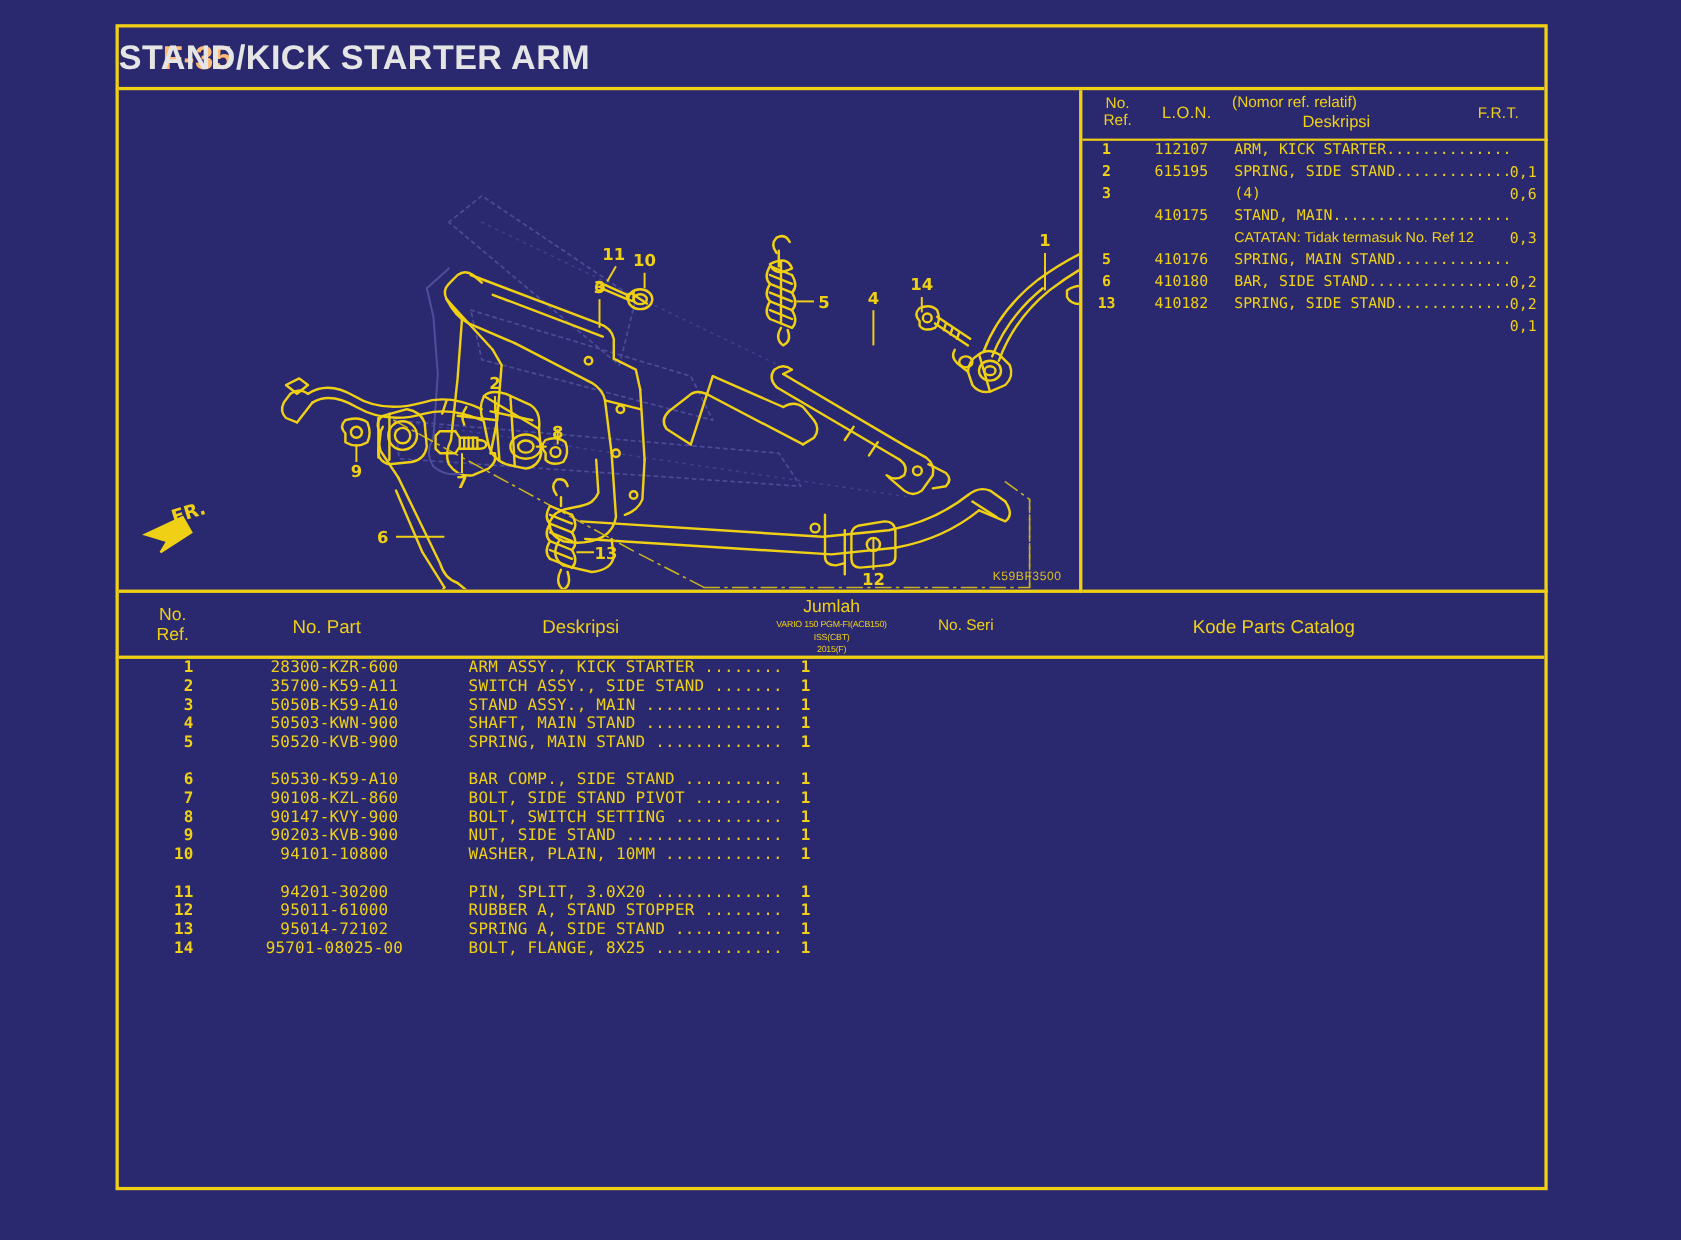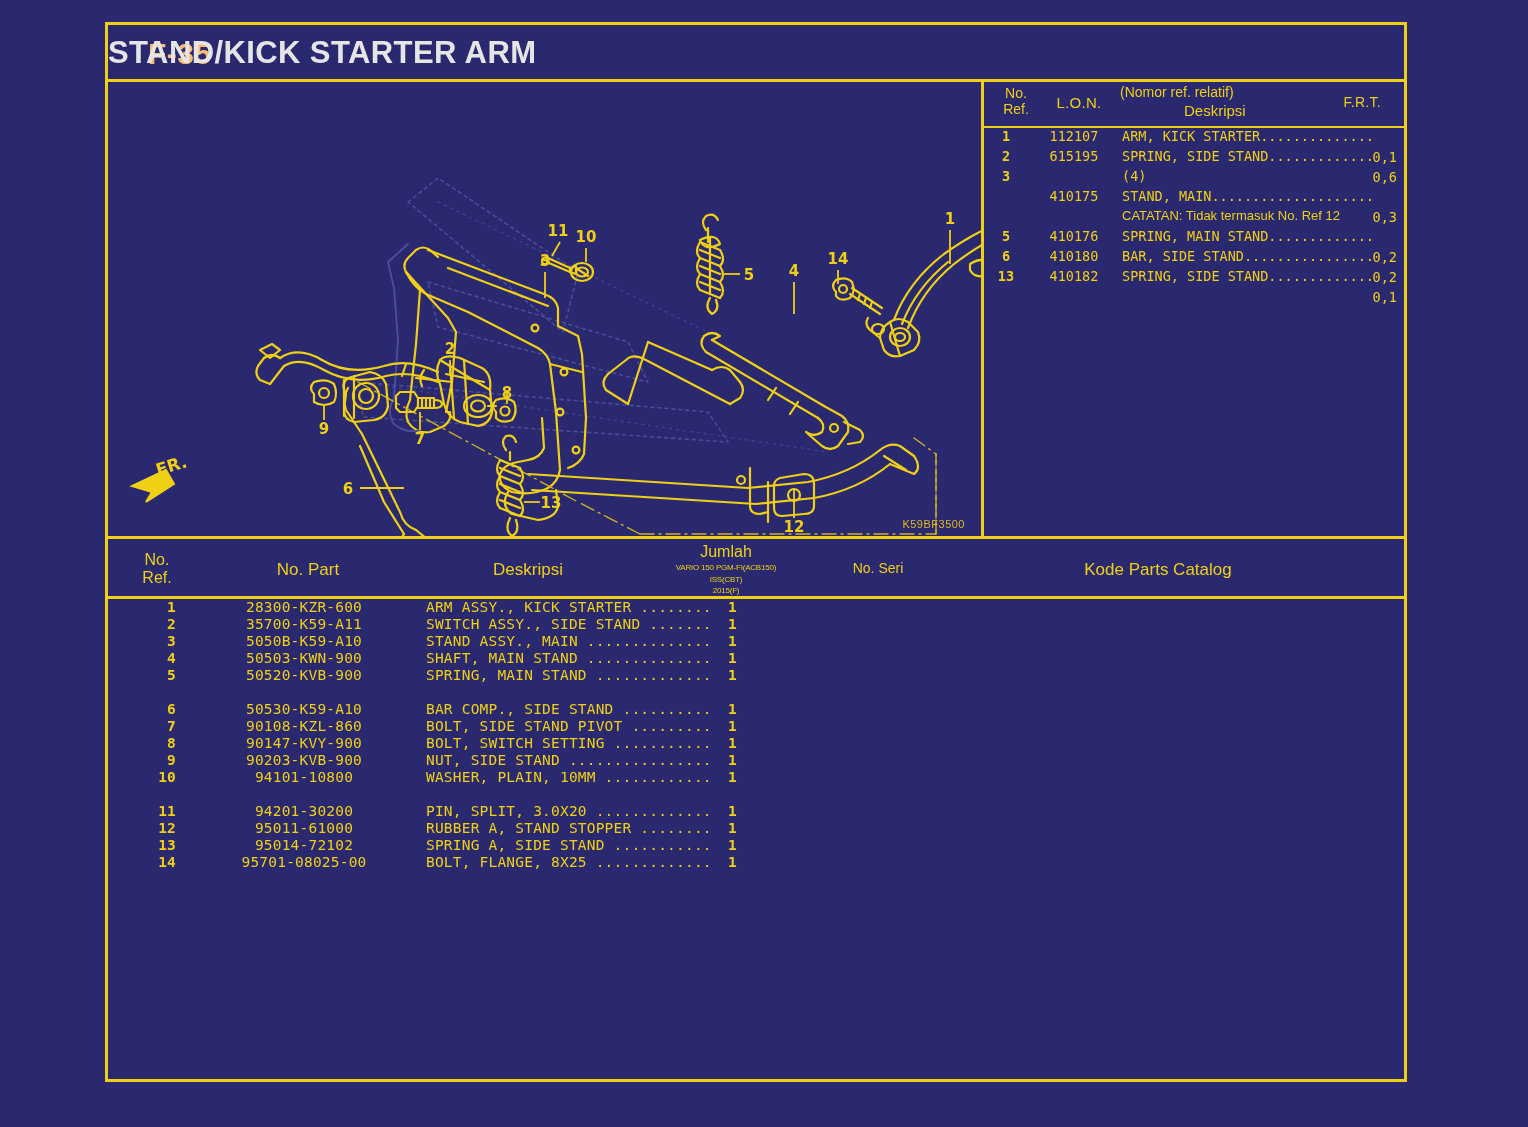--- a/index.html
+++ b/index.html
@@ -74,23 +74,23 @@
   .frt-row .r-frt{position:absolute;right:10px;margin-top:21px;}
   .frt-row.note .r-desc{font-family:"Liberation Sans",sans-serif;font-size:13px;}
 
   
   .parts-head{
     position:absolute;left:0;top:514px;width:100%;height:60px;
     border-bottom:3px solid #efd015;box-sizing:border-box;color:#efd015;
   }
   .ph{position:absolute;text-align:center;color:#efd015;}
   .ph-noref{left:14px;top:12px;width:70px;font-size:16px;line-height:18px;}
-  .ph-part{left:120px;top:21px;width:160px;font-size:17px;}
+  .ph-part{left:109px;top:21px;width:160px;font-size:17px;}
   .ph-desk{left:330px;top:21px;width:180px;font-size:17px;}
-  .ph-jum{left:518px;top:4px;width:200px;font-size:16px;text-align:center;}
+  .ph-jum{left:548px;top:4px;width:200px;font-size:16px;text-align:center;}
   .ph-jum .jsub{font-size:8px;line-height:9.5px;display:block;margin-top:2px;letter-spacing:-.2px;}
   .ph-seri{left:680px;top:21px;width:180px;font-size:14px;}
   .ph-kode{left:920px;top:21px;width:260px;font-size:17px;}
 
   
   .parts-list{
     position:absolute;left:0;top:574px;width:100%;height:483px;
     overflow:hidden;
   }
   .prow{

